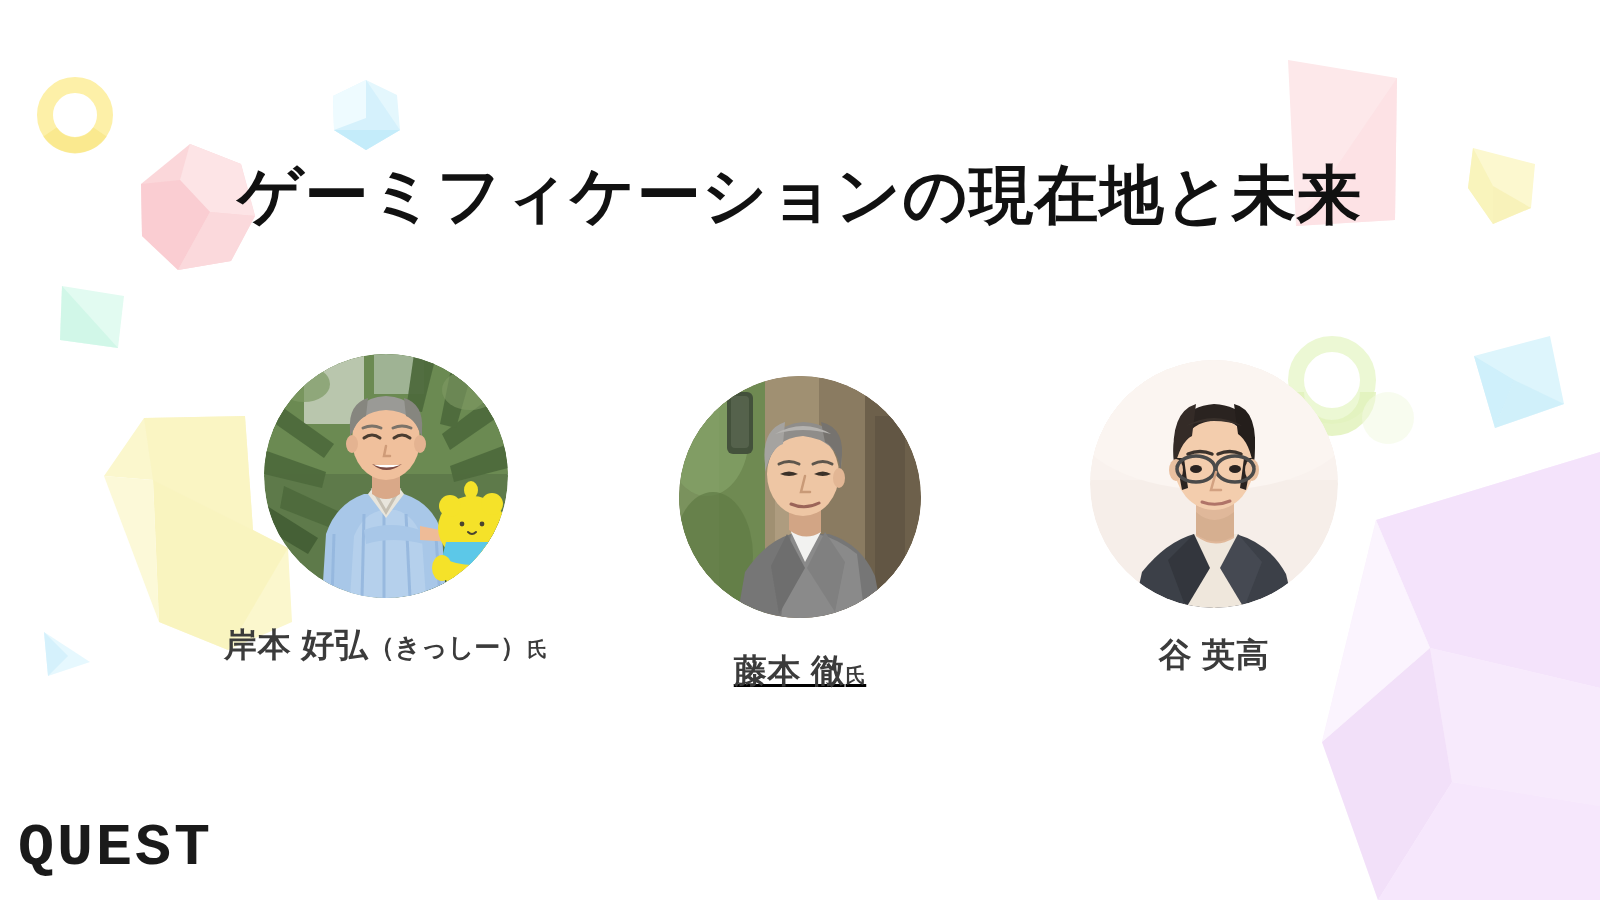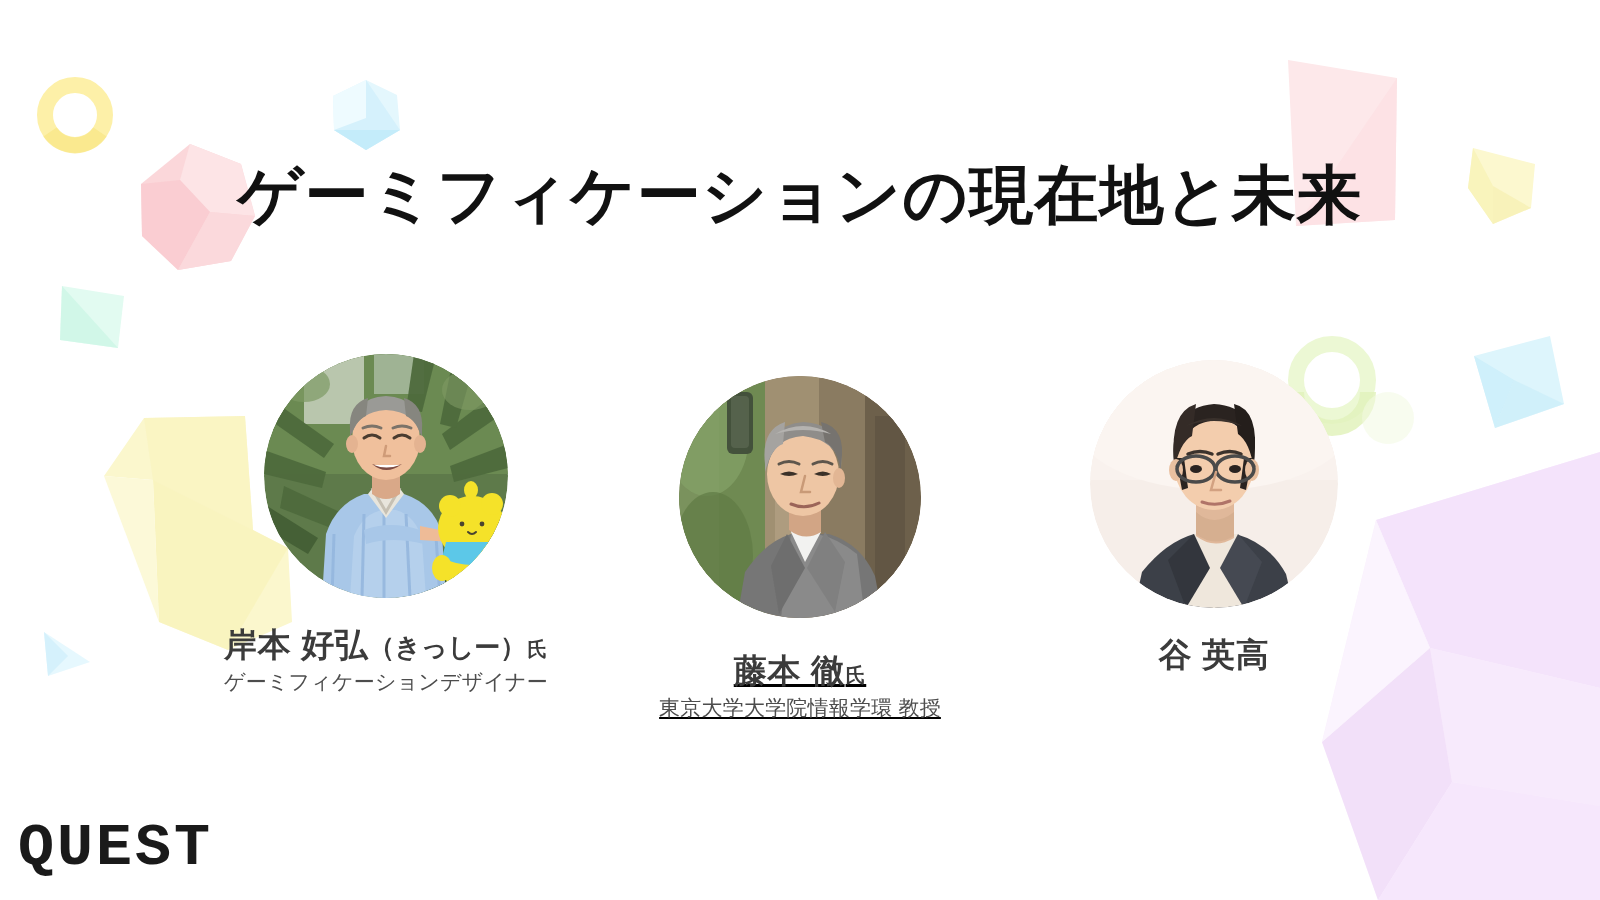--- a/index.html
+++ b/index.html
@@ -309,21 +309,20 @@
               <circle cx="218" cy="170" r="2.4" fill="#4a4430"></circle>
               <path d="M204 178 Q208 182 212 178" stroke="#4a4430" stroke-width="2" fill="none" stroke-linecap="round"></path>
             </g>
           </g>
         </svg>
       </div>
       <div class="name">
         <span>岸本 好弘</span><span class="nm-suffix-paren">（きっしー）</span><span class="nm-suffix-shi">氏</span>
       </div>
       <div class="role">
-        <span class="role-line">ゲーミフィケーションデザイナー</span>
       </div>
     </div>
 
     <div class="speaker s2">
       <div class="avatar avatar-2">
         <svg viewBox="0 0 242 242" xmlns="http://www.w3.org/2000/svg" role="img">
           <g clip-path="url(#clipAv2)">
 
             <rect x="0" y="0" width="242" height="242" fill="#8d7f66"></rect>
             <rect x="0" y="0" width="86" height="242" fill="#6f8a52"></rect>
@@ -364,23 +363,20 @@
 
             <path d="M126 100 L122 116 L131 116" stroke="#c99a77" stroke-width="2.5" fill="none" stroke-linecap="round"></path>
 
             <path d="M112 128 Q126 134 140 127" stroke="#9b6458" stroke-width="3" fill="none" stroke-linecap="round"></path>
           </g>
         </svg>
       </div>
       <div class="name">
         <span>藤本 徹</span><span class="nm-suffix-shi">氏</span>
       </div>
-      <div class="role">
-        <span class="role-line">東京大学大学院情報学環 教授</span>
-      </div>
     </div>
 
     <div class="speaker s3">
       <div class="avatar avatar-3">
         <svg viewBox="0 0 248 248" xmlns="http://www.w3.org/2000/svg" role="img">
           <g clip-path="url(#clipAv3)">
 
             <rect x="0" y="0" width="248" height="248" fill="#f6eee9"></rect>
             <rect x="0" y="0" width="248" height="120" fill="#f9f2ee"></rect>
             <ellipse cx="124" cy="60" rx="140" ry="70" fill="#fbf5f1"></ellipse>

